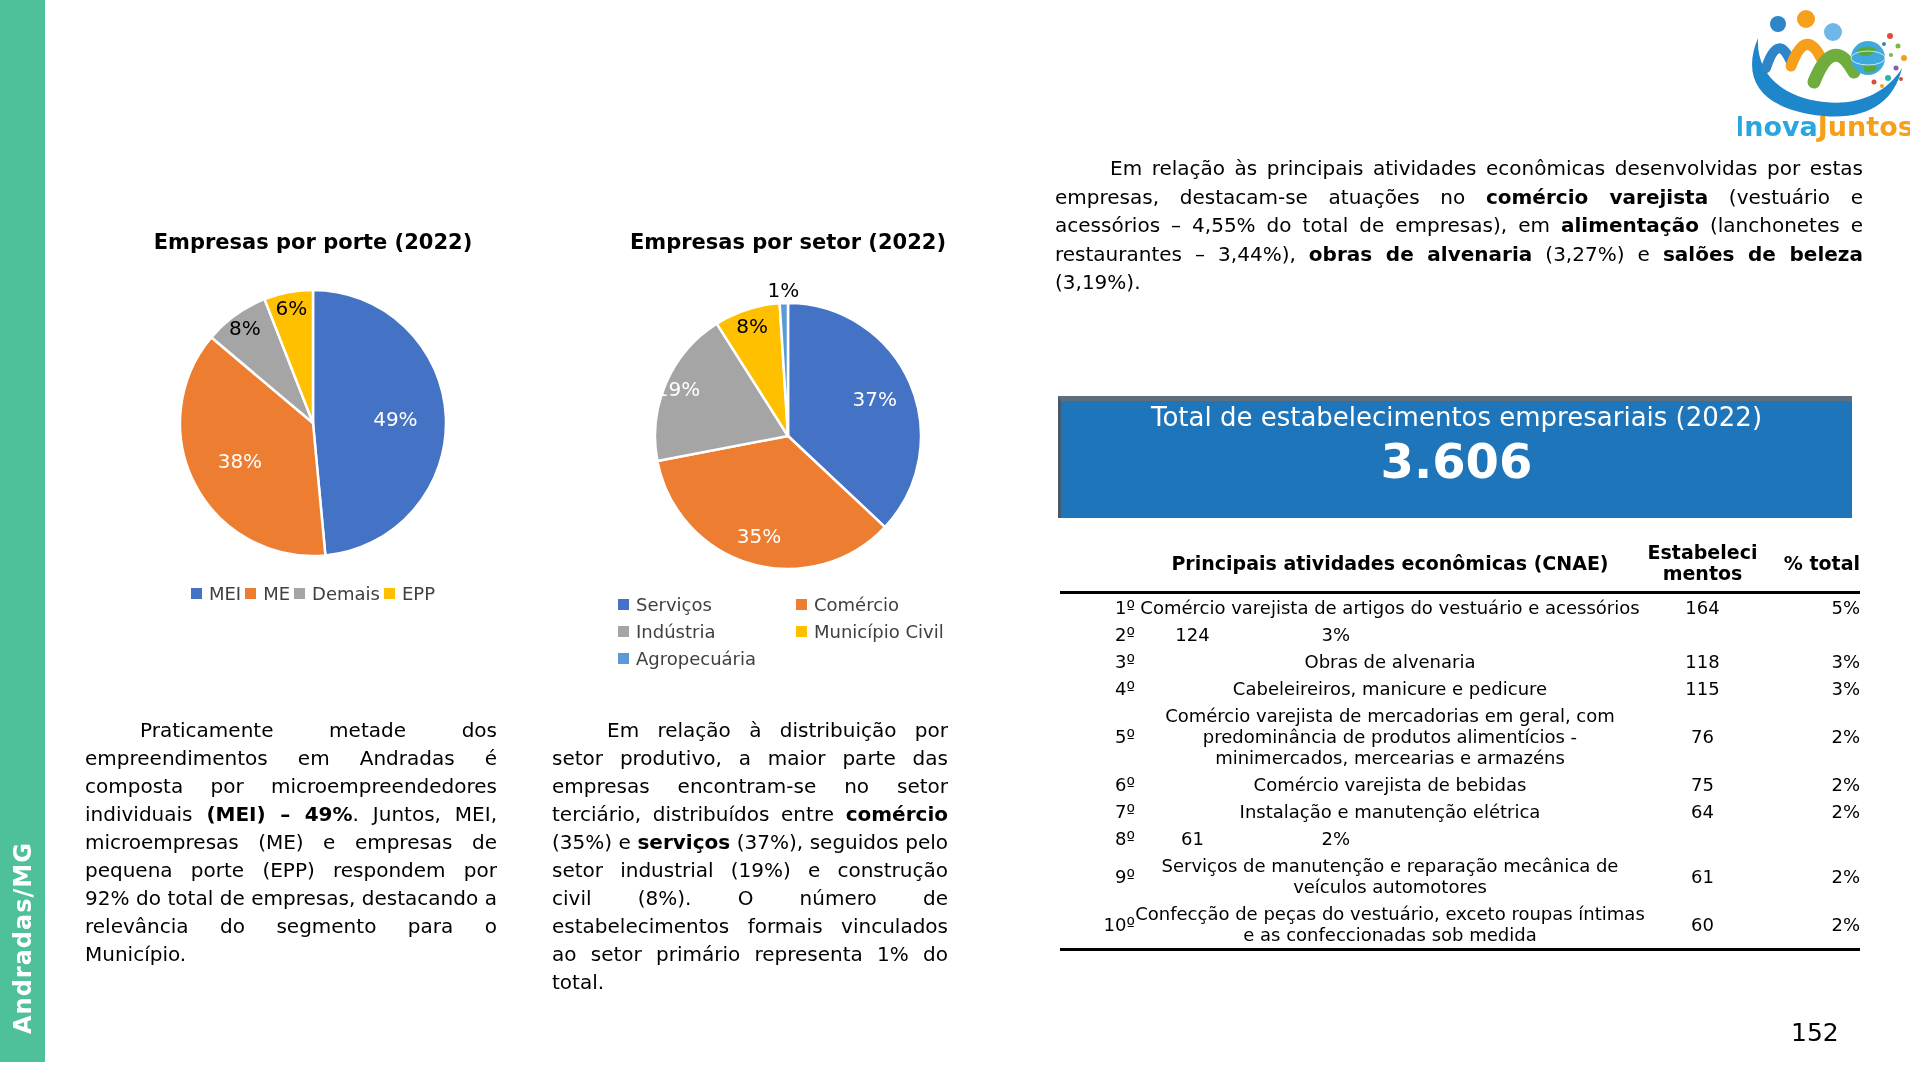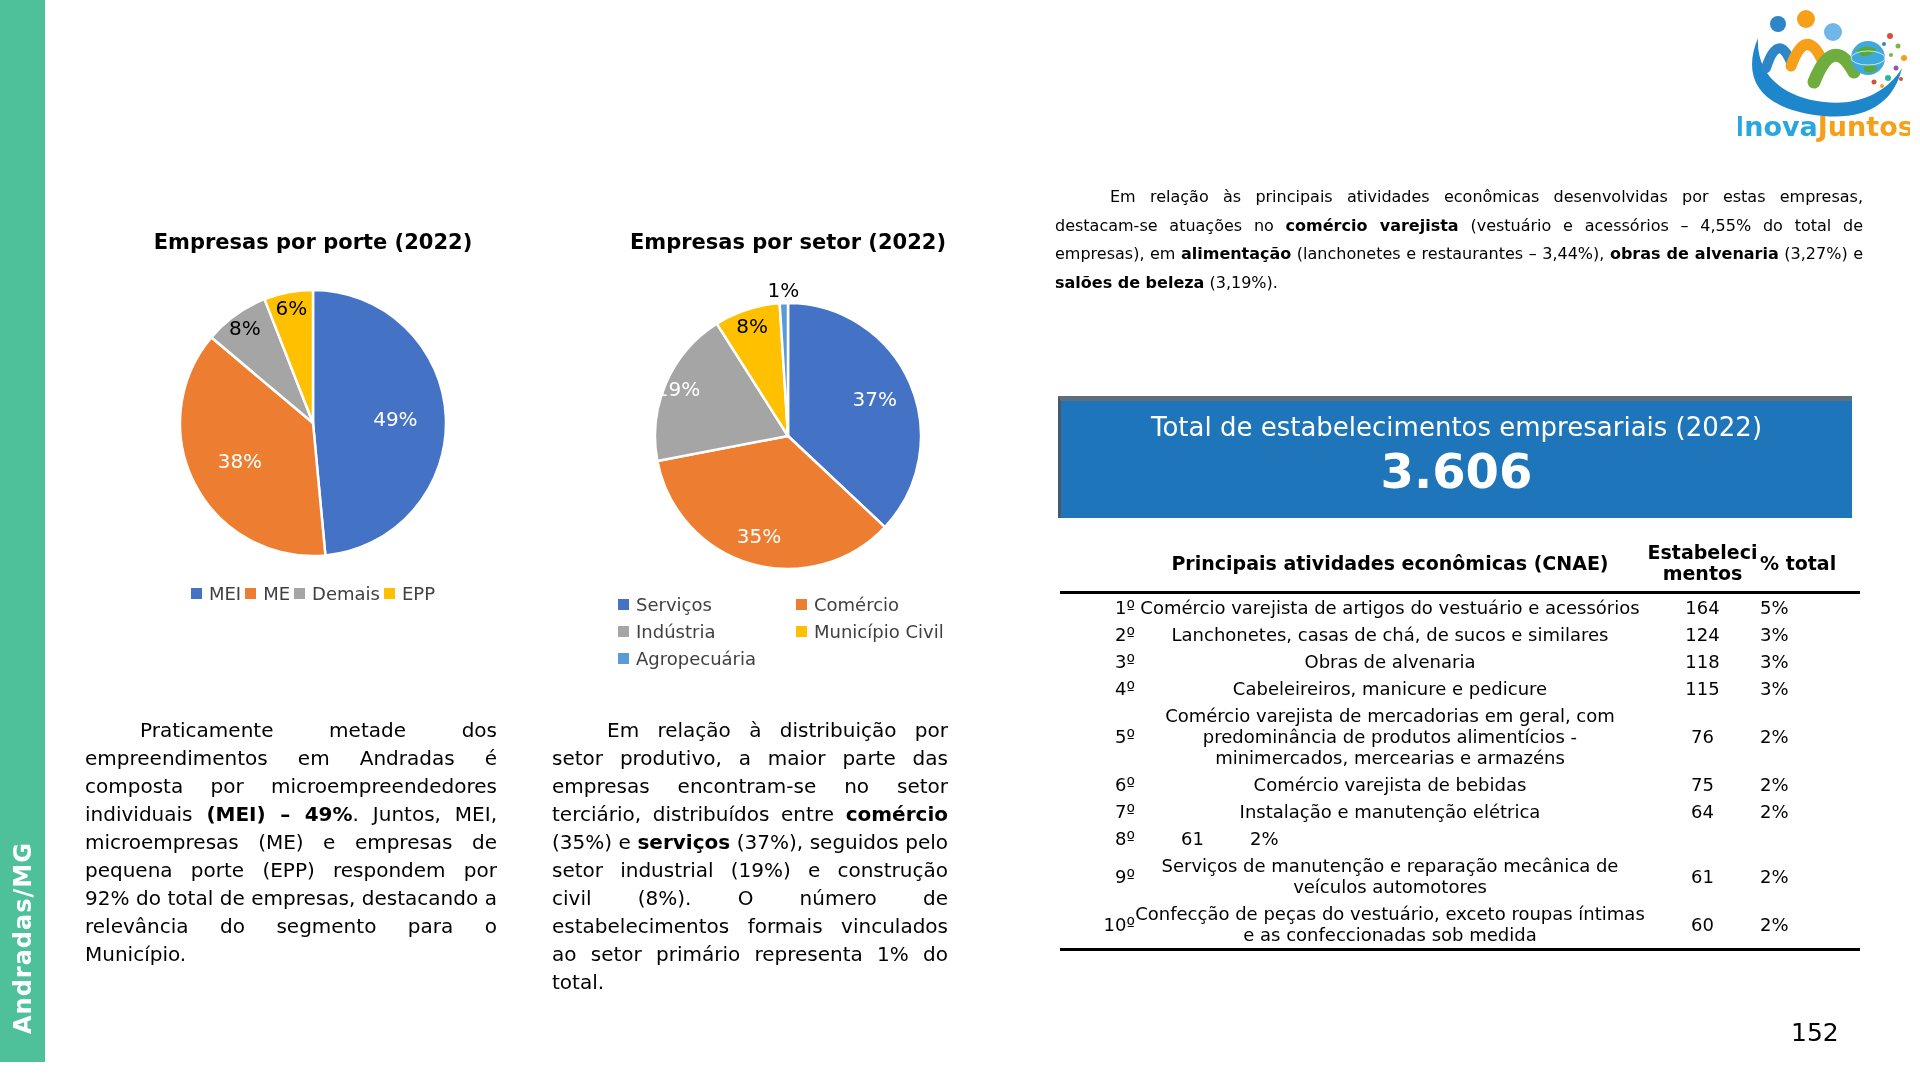--- a/index.html
+++ b/index.html
@@ -25,37 +25,37 @@
   #chart2 svg.pie{margin-top:30px;}
   svg.pie text{font-family:"DejaVu Sans","Liberation Sans",sans-serif;}
   .legend-row{display:flex;justify-content:center;gap:4px;margin-top:10px;}
   .legend-item{display:flex;align-items:center;font-size:18px;color:#404040;white-space:nowrap;}
   .legend-bullet{width:11px;height:11px;display:inline-block;margin-right:7px;flex:0 0 auto;}
   .legend-grid{display:grid;grid-template-columns:178px auto;row-gap:6px;margin:8px 0 0 25px;}
   
   .para{position:absolute;text-align:justify;}
   #para-left{left:85px;top:716px;width:412px;font-size:20px;line-height:28px;text-indent:55px;}
   #para-mid{left:552px;top:716px;width:396px;font-size:20px;line-height:28px;text-indent:55px;}
-  #para-right{left:1055px;top:183px;width:808px;font-size:16px;line-height:28.5px;text-indent:55px;}
+  #para-right{left:1055px;top:154px;width:808px;font-size:20px;line-height:28.5px;text-indent:55px;}
   
   .banner{
     position:absolute;left:1058px;top:396px;width:794px;height:122px;
     border-top:5px solid #5E6E7C;border-left:3px solid #47596B;
     box-sizing:border-box;text-align:center;color:#fff;
   }
-  .banner-title{font-size:26px;margin-top:11px;}
+  .banner-title{font-size:26px;margin-top:1px;}
   .banner-value{font-size:48px;font-weight:bold;margin-top:1px;}
   
   .cnae-table{position:absolute;left:1060px;top:538px;width:800px;border-bottom:3px solid #000;}
   .thead{display:flex;align-items:center;border-bottom:3px solid #000;padding:4px 0 7px;}
   .trow{display:flex;align-items:center;padding:3px 0;}
   .c-rank{width:75px;text-align:right;flex:0 0 auto;}
   .c-act{width:510px;text-align:center;flex:0 0 auto;}
   .c-cnt{width:115px;text-align:center;flex:0 0 auto;}
-  .c-pct{width:100px;text-align:left;flex:0 0 auto;}
+  .c-pct{width:100px;text-align:right;flex:0 0 auto;}
   .thead{font-weight:bold;font-size:19px;line-height:21px;}
   .trow{font-size:18px;line-height:21px;}
   
   .logo{position:absolute;left:1738px;top:6px;width:172px;height:136px;}
   
   .page-number{position:absolute;left:1791px;top:1018px;font-size:25px;}
 </style>
 </head>
 <body>
 
@@ -200,21 +200,20 @@
 
         <div class="trow">
           <div class="c-rank">1º</div>
           <div class="c-act">Comércio varejista de artigos do vestuário e acessórios</div>
           <div class="c-cnt">164</div>
           <div class="c-pct">5%</div>
         </div>
 
         <div class="trow">
           <div class="c-rank">2º</div>
-          <div class="c-act">Lanchonetes, casas de chá, de sucos e similares</div>
           <div class="c-cnt">124</div>
           <div class="c-pct">3%</div>
         </div>
 
         <div class="trow">
           <div class="c-rank">3º</div>
           <div class="c-act">Obras de alvenaria</div>
           <div class="c-cnt">118</div>
           <div class="c-pct">3%</div>
         </div>

